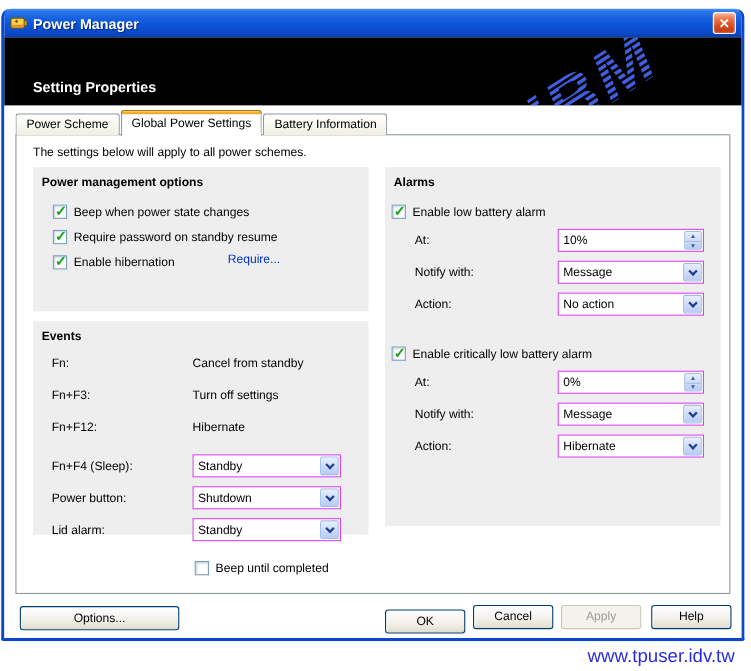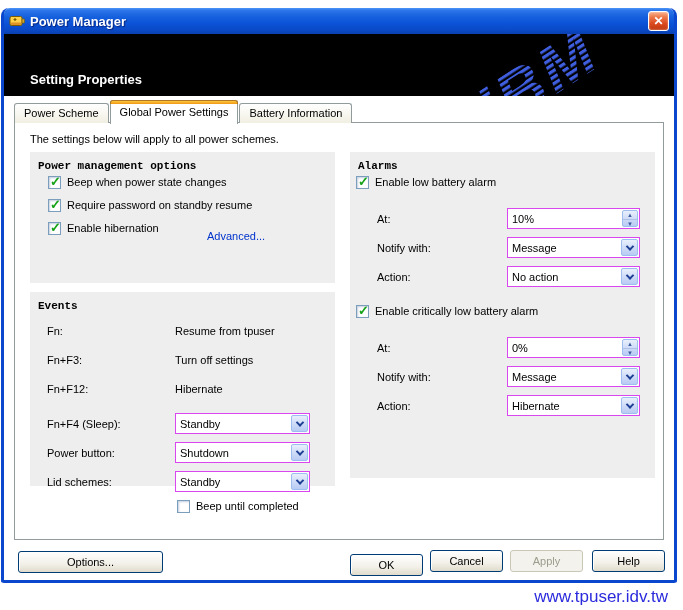--- a/index.html
+++ b/index.html
@@ -40,24 +40,24 @@
                 border:1px solid #b07722; border-bottom:none; }
   .pane { position:absolute; left:10px; top:26px; width:650px; height:418px;
           background:#fff; border:1px solid #919b9c; z-index:1; }
   .intro { position:absolute; left:26px; top:37px; z-index:2; }
 
   
   .panel { position:absolute; background:#eeeeee; z-index:2; }
   .p1 { left:26px; top:56px;  width:305px; height:131px; }
   .p2 { left:26px; top:196px; width:305px; height:194px; }
   .p3 { left:346px; top:56px; width:305px; height:326px; }
-  .phead { font-weight:bold; padding:8px 0 0 8px; height:24px;font-family:Liberation Mono, monospace; }
-
-  
-  .cbrow { display:flex; align-items:flex-start; height:23px; padding-left:18px; }
+  .phead { font-weight:bold; padding:8px 0 0 8px; height:24px; }
+
+  
+  .cbrow { display:flex; align-items:flex-end; height:23px; padding-left:18px; }
   .p3 .cbrow { padding-left:6px; }
   .cb { width:13px; height:13px; background:#fff; border:1px solid #7b9ebd; position:relative;
         flex:0 0 13px; cursor:pointer; box-shadow:inset 1px 1px 2px rgba(110,135,170,.4); }
   .cb.checked::after { content:"✓"; position:absolute; left:1px; top:-3px; font-size:13px;
         font-weight:bold; color:#17a317; }
   .cblabel { margin-left:6px; }
 
   
   .evrow { display:flex; align-items:center; height:29px; }
   .evlabel { margin-left:17px; width:128px; }
@@ -149,28 +149,28 @@
           <span class="cblabel">Beep when power state changes</span>
         </div>
         <div class="cbrow">
           <span class="cb checked"></span>
           <span class="cblabel">Require password on standby resume</span>
         </div>
         <div class="cbrow">
           <span class="cb checked"></span>
           <span class="cblabel">Enable hibernation</span>
         </div>
-        <span class="link">Advanced...</span>
+        <span class="link">Require...</span>
       </div>
 
       <div class="panel p2">
         <div class="phead">Events</div>
         <div class="evrow">
           <span class="evlabel">Fn:</span>
-          <span class="evvalue">Resume from tpuser</span>
+          <span class="evvalue">Cancel from standby</span>
         </div>
         <div class="evrow">
           <span class="evlabel">Fn+F3:</span>
           <span class="evvalue">Turn off settings</span>
         </div>
         <div class="evrow">
           <span class="evlabel">Fn+F12:</span>
           <span class="evvalue">Hibernate</span>
         </div>
         <div class="evrow" style="margin-top:6px;">
@@ -185,21 +185,21 @@
         <div class="evrow">
           <span class="evlabel">Power button:</span>
           <div class="combo">
             <span class="combo-val">Shutdown</span>
             <span class="combo-btn">
                 <i class="chev"></i>
               </span>
           </div>
         </div>
         <div class="evrow">
-          <span class="evlabel">Lid schemes:</span>
+          <span class="evlabel">Lid alarm:</span>
           <div class="combo">
             <span class="combo-val">Standby</span>
             <span class="combo-btn">
                 <i class="chev"></i>
               </span>
           </div>
         </div>
         <div class="cbrow" style="padding-left:147px; margin-top:4px;">
           <span class="cb"></span>
           <span class="cblabel">Beep until completed</span>

